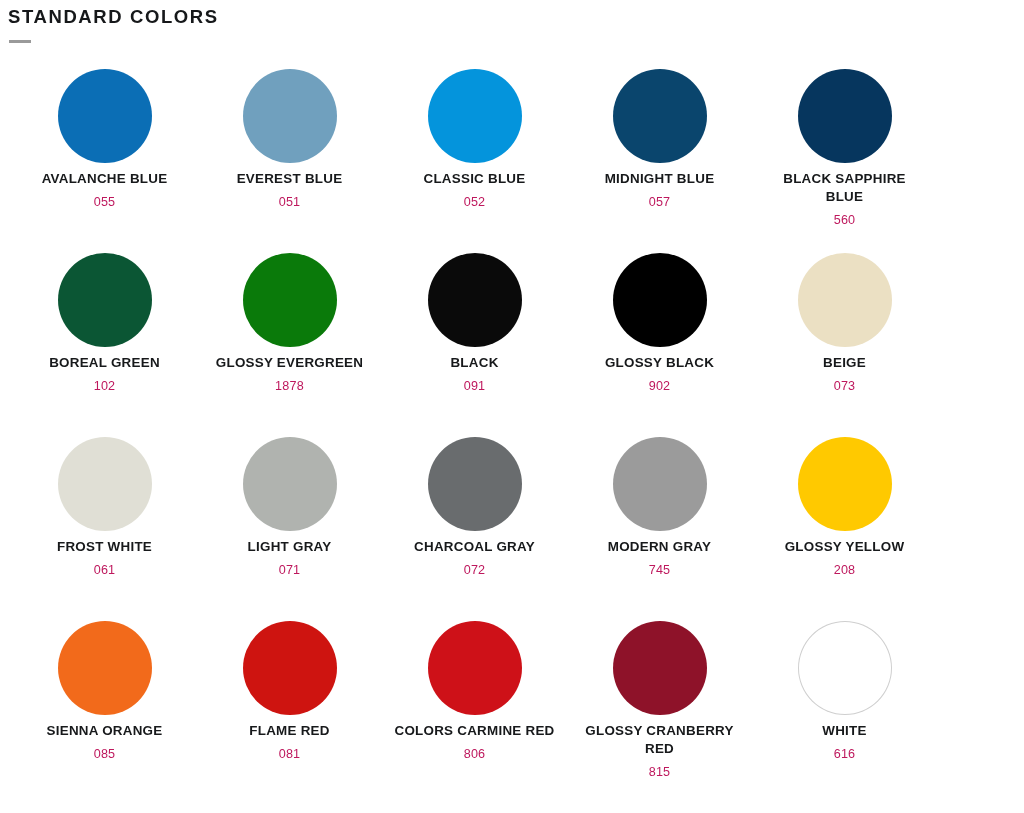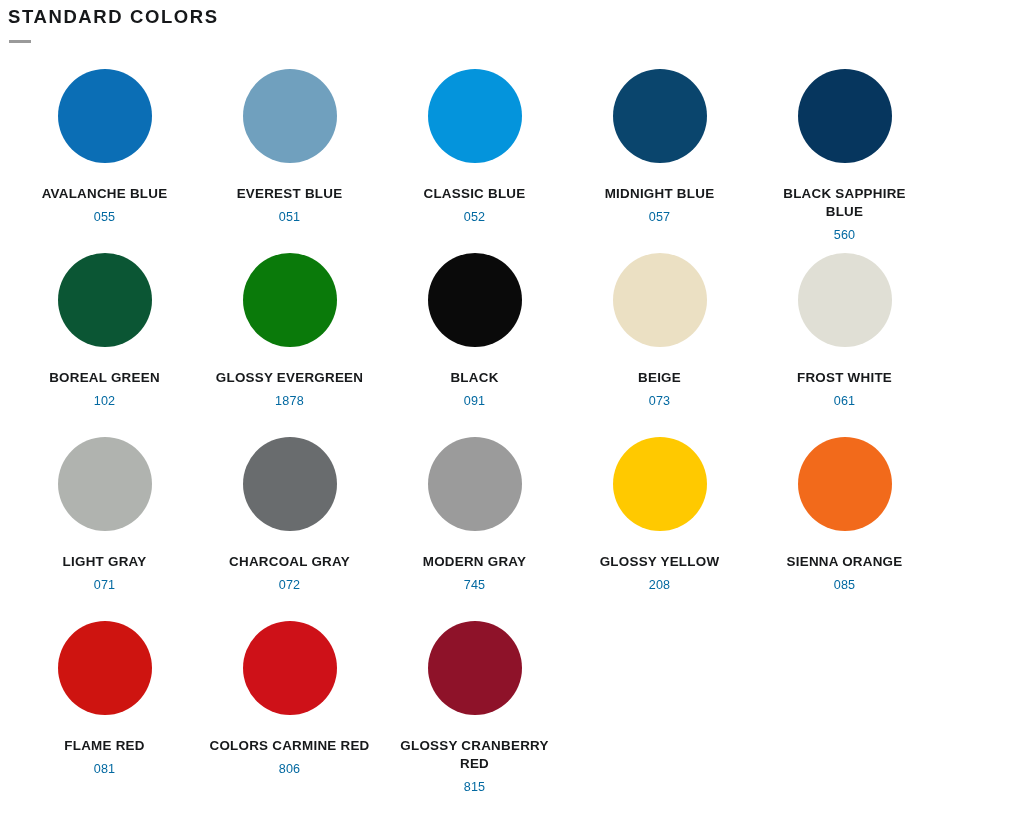--- a/index.html
+++ b/index.html
@@ -60,33 +60,33 @@
   .swatch-disc {
     width: 94px;
     height: 94px;
     border-radius: 50%;
     flex: 0 0 auto;
   }
   .swatch-disc.bordered {
     box-shadow: inset 0 0 0 1px #cfcfcf;
   }
   .swatch-name {
-    margin-top: 22px;
+    margin-top: 7px;
     font-size: 13.4px;
     font-weight: bold;
     letter-spacing: 0.25px;
     color: #17191b;
     text-align: center;
     line-height: 1.32;
     max-width: 160px;
   }
   .swatch-code {
     margin-top: 7px;
     font-size: 12.6px;
-    color: #0369a1;
+    color: #be185d;
     text-align: center;
     letter-spacing: 0.2px;
   }
 </style>
 </head>
 <body>
 
 <div class="page">
 
   <div class="section-header">
@@ -129,20 +129,25 @@
         <div class="swatch-disc" style="background: rgb(10, 122, 10);"></div>
         <div class="swatch-name">GLOSSY EVERGREEN</div>
         <div class="swatch-code">1878</div>
       </div>
       <div class="swatch-cell">
         <div class="swatch-disc" style="background: rgb(10, 10, 10);"></div>
         <div class="swatch-name">BLACK</div>
         <div class="swatch-code">091</div>
       </div>
       <div class="swatch-cell">
+        <div class="swatch-disc" style="background: rgb(0, 0, 0);"></div>
+        <div class="swatch-name">GLOSSY BLACK</div>
+        <div class="swatch-code">902</div>
+      </div>
+      <div class="swatch-cell">
         <div class="swatch-disc" style="background: rgb(235, 224, 195);"></div>
         <div class="swatch-name">BEIGE</div>
         <div class="swatch-code">073</div>
       </div>
       <div class="swatch-cell">
         <div class="swatch-disc" style="background: rgb(224, 223, 213);"></div>
         <div class="swatch-name">FROST WHITE</div>
         <div class="swatch-code">061</div>
       </div>
       <div class="swatch-cell">
@@ -178,15 +183,20 @@
       <div class="swatch-cell">
         <div class="swatch-disc" style="background: rgb(206, 17, 24);"></div>
         <div class="swatch-name">COLORS CARMINE RED</div>
         <div class="swatch-code">806</div>
       </div>
       <div class="swatch-cell">
         <div class="swatch-disc" style="background: rgb(142, 18, 41);"></div>
         <div class="swatch-name">GLOSSY CRANBERRY RED</div>
         <div class="swatch-code">815</div>
       </div>
+      <div class="swatch-cell">
+        <div class="swatch-disc bordered" style="background: rgb(255, 255, 255);"></div>
+        <div class="swatch-name">WHITE</div>
+        <div class="swatch-code">616</div>
+      </div>
     </div>
 
 </div>
 
 </body></html>

